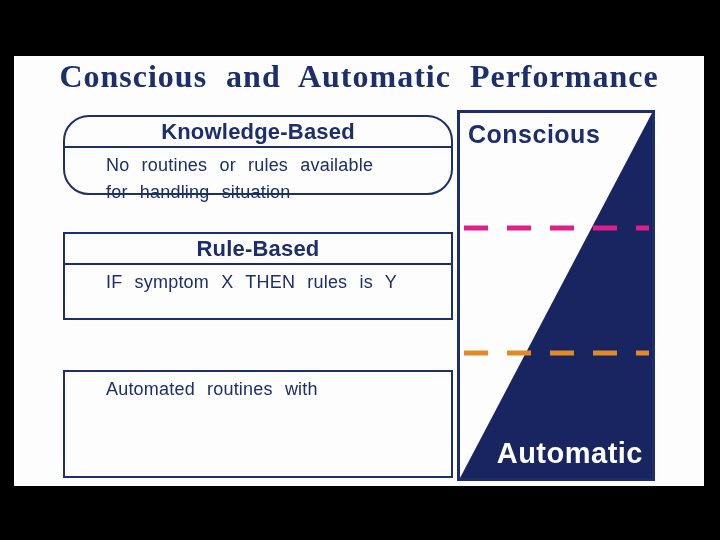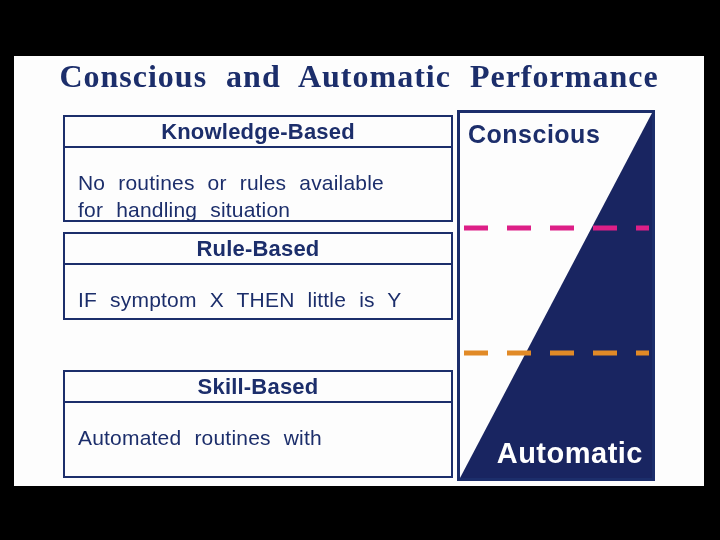--- a/index.html
+++ b/index.html
@@ -30,34 +30,35 @@
     white-space:nowrap;
     font-family:Liberation Serif, serif;
   }
 
   .level-box{
     position:absolute;left:49px;width:390px;
     border:2px solid var(--navy);
     background:var(--slide-bg);
     color:var(--navy);
   }
-  .level-box.kb{top:59px;height:107px;}
+  .level-box.kb{top:59px;height:80px;border-radius:26px;}
   .level-box.rb{top:176px;height:88px;}
   .level-box.sb{top:314px;height:108px;}
 
   .level-heading{
     height:31px;border-bottom:2px solid var(--navy);
     display:flex;align-items:center;justify-content:center;
     font-size:22px;font-weight:bold;word-spacing:4px;letter-spacing:0.2px;
   }
   .level-body{
-    padding:21px 8px 0 13px;
-    font-size:21px;line-height:27px;
+    padding:4px 8px 0 13px;
+    font-size:18px;line-height:27px;
     word-spacing:7px;letter-spacing:0.2px;
     white-space:nowrap;
+    margin-left:28px;
   }
   .level-body span{display:block;}
 
   .tri-panel{
     position:absolute;left:443px;top:54px;width:198px;height:371px;
     border:3px solid var(--navy);
     background:var(--slide-bg);
   }
   .tri-panel svg{position:absolute;left:0;top:0;display:block;}
 
@@ -84,26 +85,25 @@
       <div class="level-heading">Knowledge-Based</div>
       <div class="level-body">
         <span>No routines or rules available</span>
         <span>for handling situation</span>
       </div>
     </div>
 
     <div class="level-box rb">
       <div class="level-heading">Rule-Based</div>
       <div class="level-body">
-        <span>IF symptom X THEN little is Y</span>
+        <span>IF symptom X THEN rules is Y</span>
       </div>
     </div>
 
     <div class="level-box sb">
-      <div class="level-heading">Skill-Based</div>
       <div class="level-body">
         <span>Automated routines with</span>
       </div>
     </div>
 
     <div class="tri-panel">
       <svg width="192" height="365" viewBox="0 0 192 365">
         <polygon points="192,0 192,365 0,365" style="fill:var(--triangle-fill)"></polygon>
         <line x1="4" y1="115" x2="189" y2="115" style="stroke:var(--magenta-dash);stroke-width:5;" stroke-dasharray="24 19"></line>
         <line x1="4" y1="240" x2="189" y2="240" style="stroke:var(--orange-dash);stroke-width:5;" stroke-dasharray="24 19"></line>

